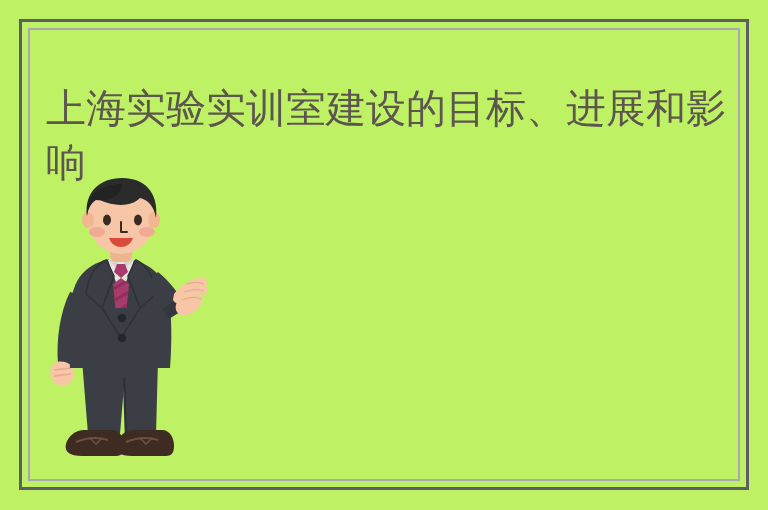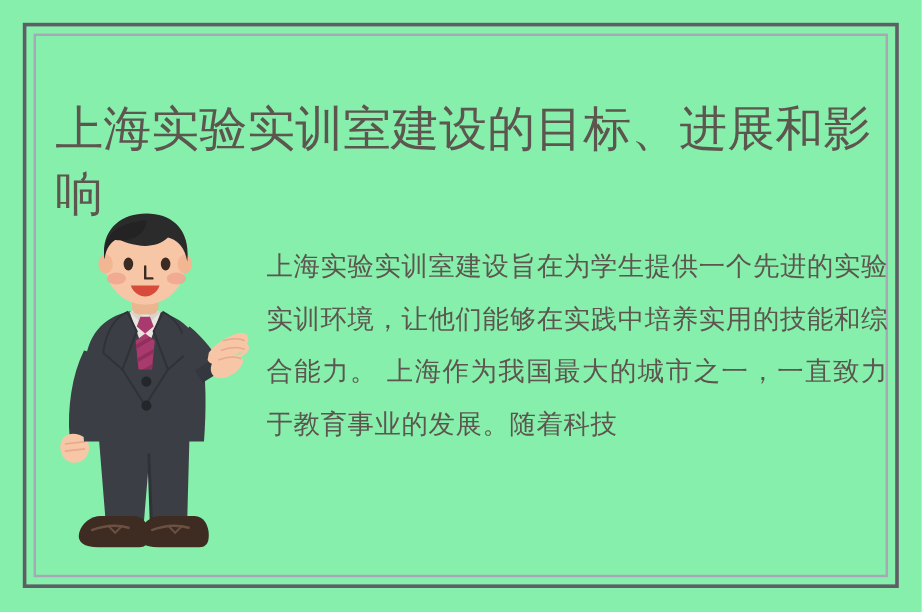--- a/index.html
+++ b/index.html
@@ -11,21 +11,21 @@
     height: 510px;
     background: #f6f4fc;
     font-family: "Liberation Sans", "DejaVu Sans", sans-serif;
     overflow: hidden;
   }
 
   .page {
     position: relative;
     width: 768px;
     height: 510px;
-    background: #86efac;
+    background: #bef264;
     box-sizing: border-box;
   }
 
   
   .outer-frame {
     position: absolute;
     left: 19px;
     top: 19px;
     width: 730px;
     height: 471px;
@@ -167,16 +167,15 @@
 
         <ellipse cx="51" cy="60" rx="8" ry="5" fill="#f0a48f" opacity="0.85"></ellipse>
         <ellipse cx="101" cy="60" rx="8" ry="5" fill="#f0a48f" opacity="0.85"></ellipse>
 
         <path d="M75 50 L75 60 L81 60" stroke="#3a2a22" stroke-width="2" fill="none" stroke-linecap="round" stroke-linejoin="round"></path>
 
         <path d="M63 66 C67 78 83 78 87 66 Z" fill="#d84a3a"></path>
       </svg>
     </div>
 
-    <p class="body-text">上海实验实训室建设旨在为学生提供一个先进的实验实训环境，让他们能够在实践中培养实用的技能和综合能力。 上海作为我国最大的城市之一，一直致力于教育事业的发展。随着科技</p>
 
   </div>
 </div>
 
 </body></html>

